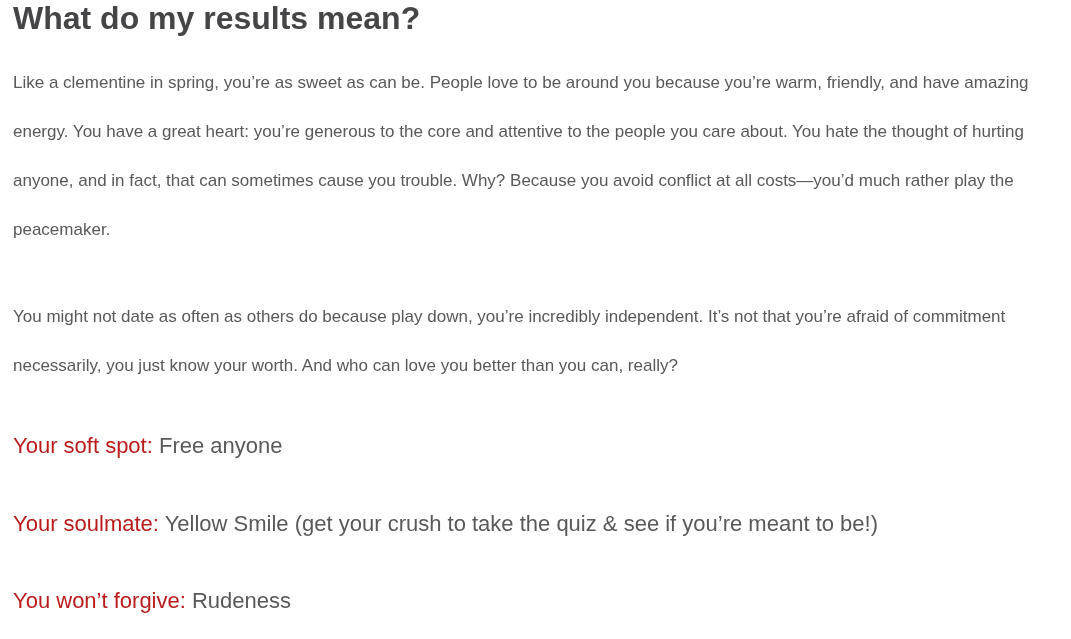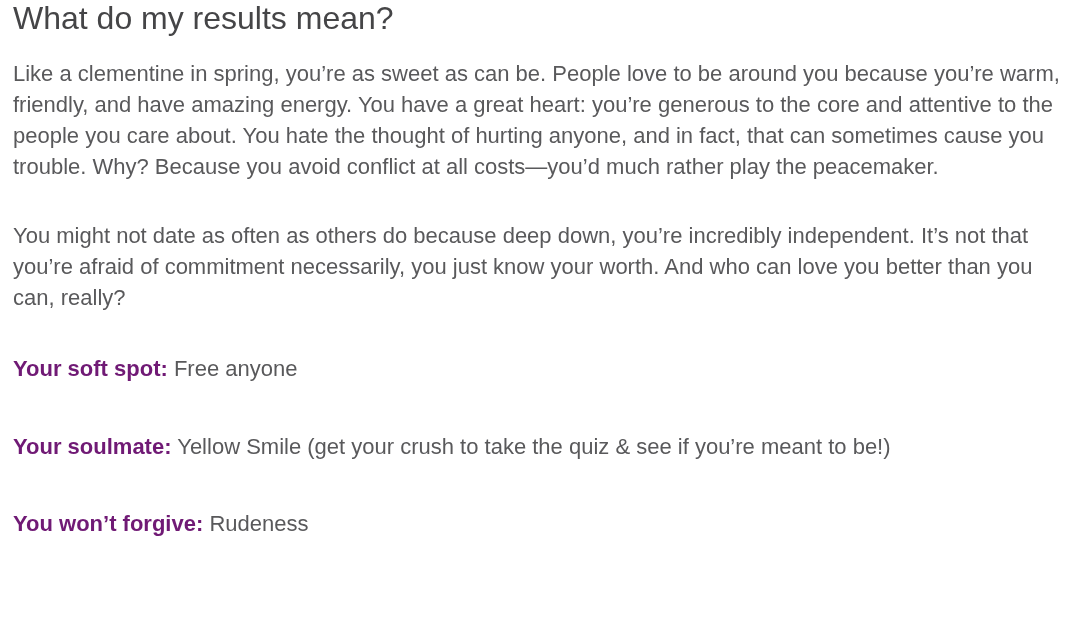--- a/index.html
+++ b/index.html
@@ -13,49 +13,49 @@
     overflow: hidden;
     font-family: "Liberation Sans", sans-serif;
     color: #59595b;
   }
   .content {
     padding: 0 8px 0 13px;
   }
   h1.results-heading {
     font-size: 32px;
     line-height: 36px;
-    font-weight: 400;
+    font-weight: 700;
     color: #454547;
     margin: 0 0 22px 0;
   }
   p.body-paragraph {
-    font-size: 22px;
-    line-height: 31px;
+    font-size: 17px;
+    line-height: 49px;
     margin: 0 0 37.5px 0;
   }
   p.fact-line {
     font-size: 22px;
     line-height: 37.5px;
     margin: 0 0 40px 0;
   }
   p.fact-line strong {
-    font-weight: 700;
-    color: #701a75;
+    font-weight: 400;
+    color: #b91c1c;
   }
 </style>
 </head>
 <body>
 
 <main class="content">
 
   <h1 class="results-heading">What do my results mean?</h1>
 
   <p class="body-paragraph">Like a clementine in spring, you’re as sweet as can be. People love to be around you because you’re warm, friendly, and have amazing energy. You have a great heart: you’re generous to the core and attentive to the people you care about. You hate the thought of hurting anyone, and in fact, that can sometimes cause you trouble. Why? Because you avoid conflict at all costs—you’d much rather play the peacemaker.</p>
 
-  <p class="body-paragraph">You might not date as often as others do because deep down, you’re incredibly independent. It’s not that you’re afraid of commitment necessarily, you just know your worth. And who can love you better than you can, really?</p>
+  <p class="body-paragraph">You might not date as often as others do because play down, you’re incredibly independent. It’s not that you’re afraid of commitment necessarily, you just know your worth. And who can love you better than you can, really?</p>
 
   <p class="fact-line"><strong>Your soft spot:</strong> <span>Free anyone</span></p>
 
   <p class="fact-line"><strong>Your soulmate:</strong> <span>Yellow Smile (get your crush to take the quiz &amp; see if you’re meant to be!)</span></p>
 
   <p class="fact-line"><strong>You won’t forgive:</strong> <span>Rudeness</span></p>
 
 </main>
 
 </body></html>

